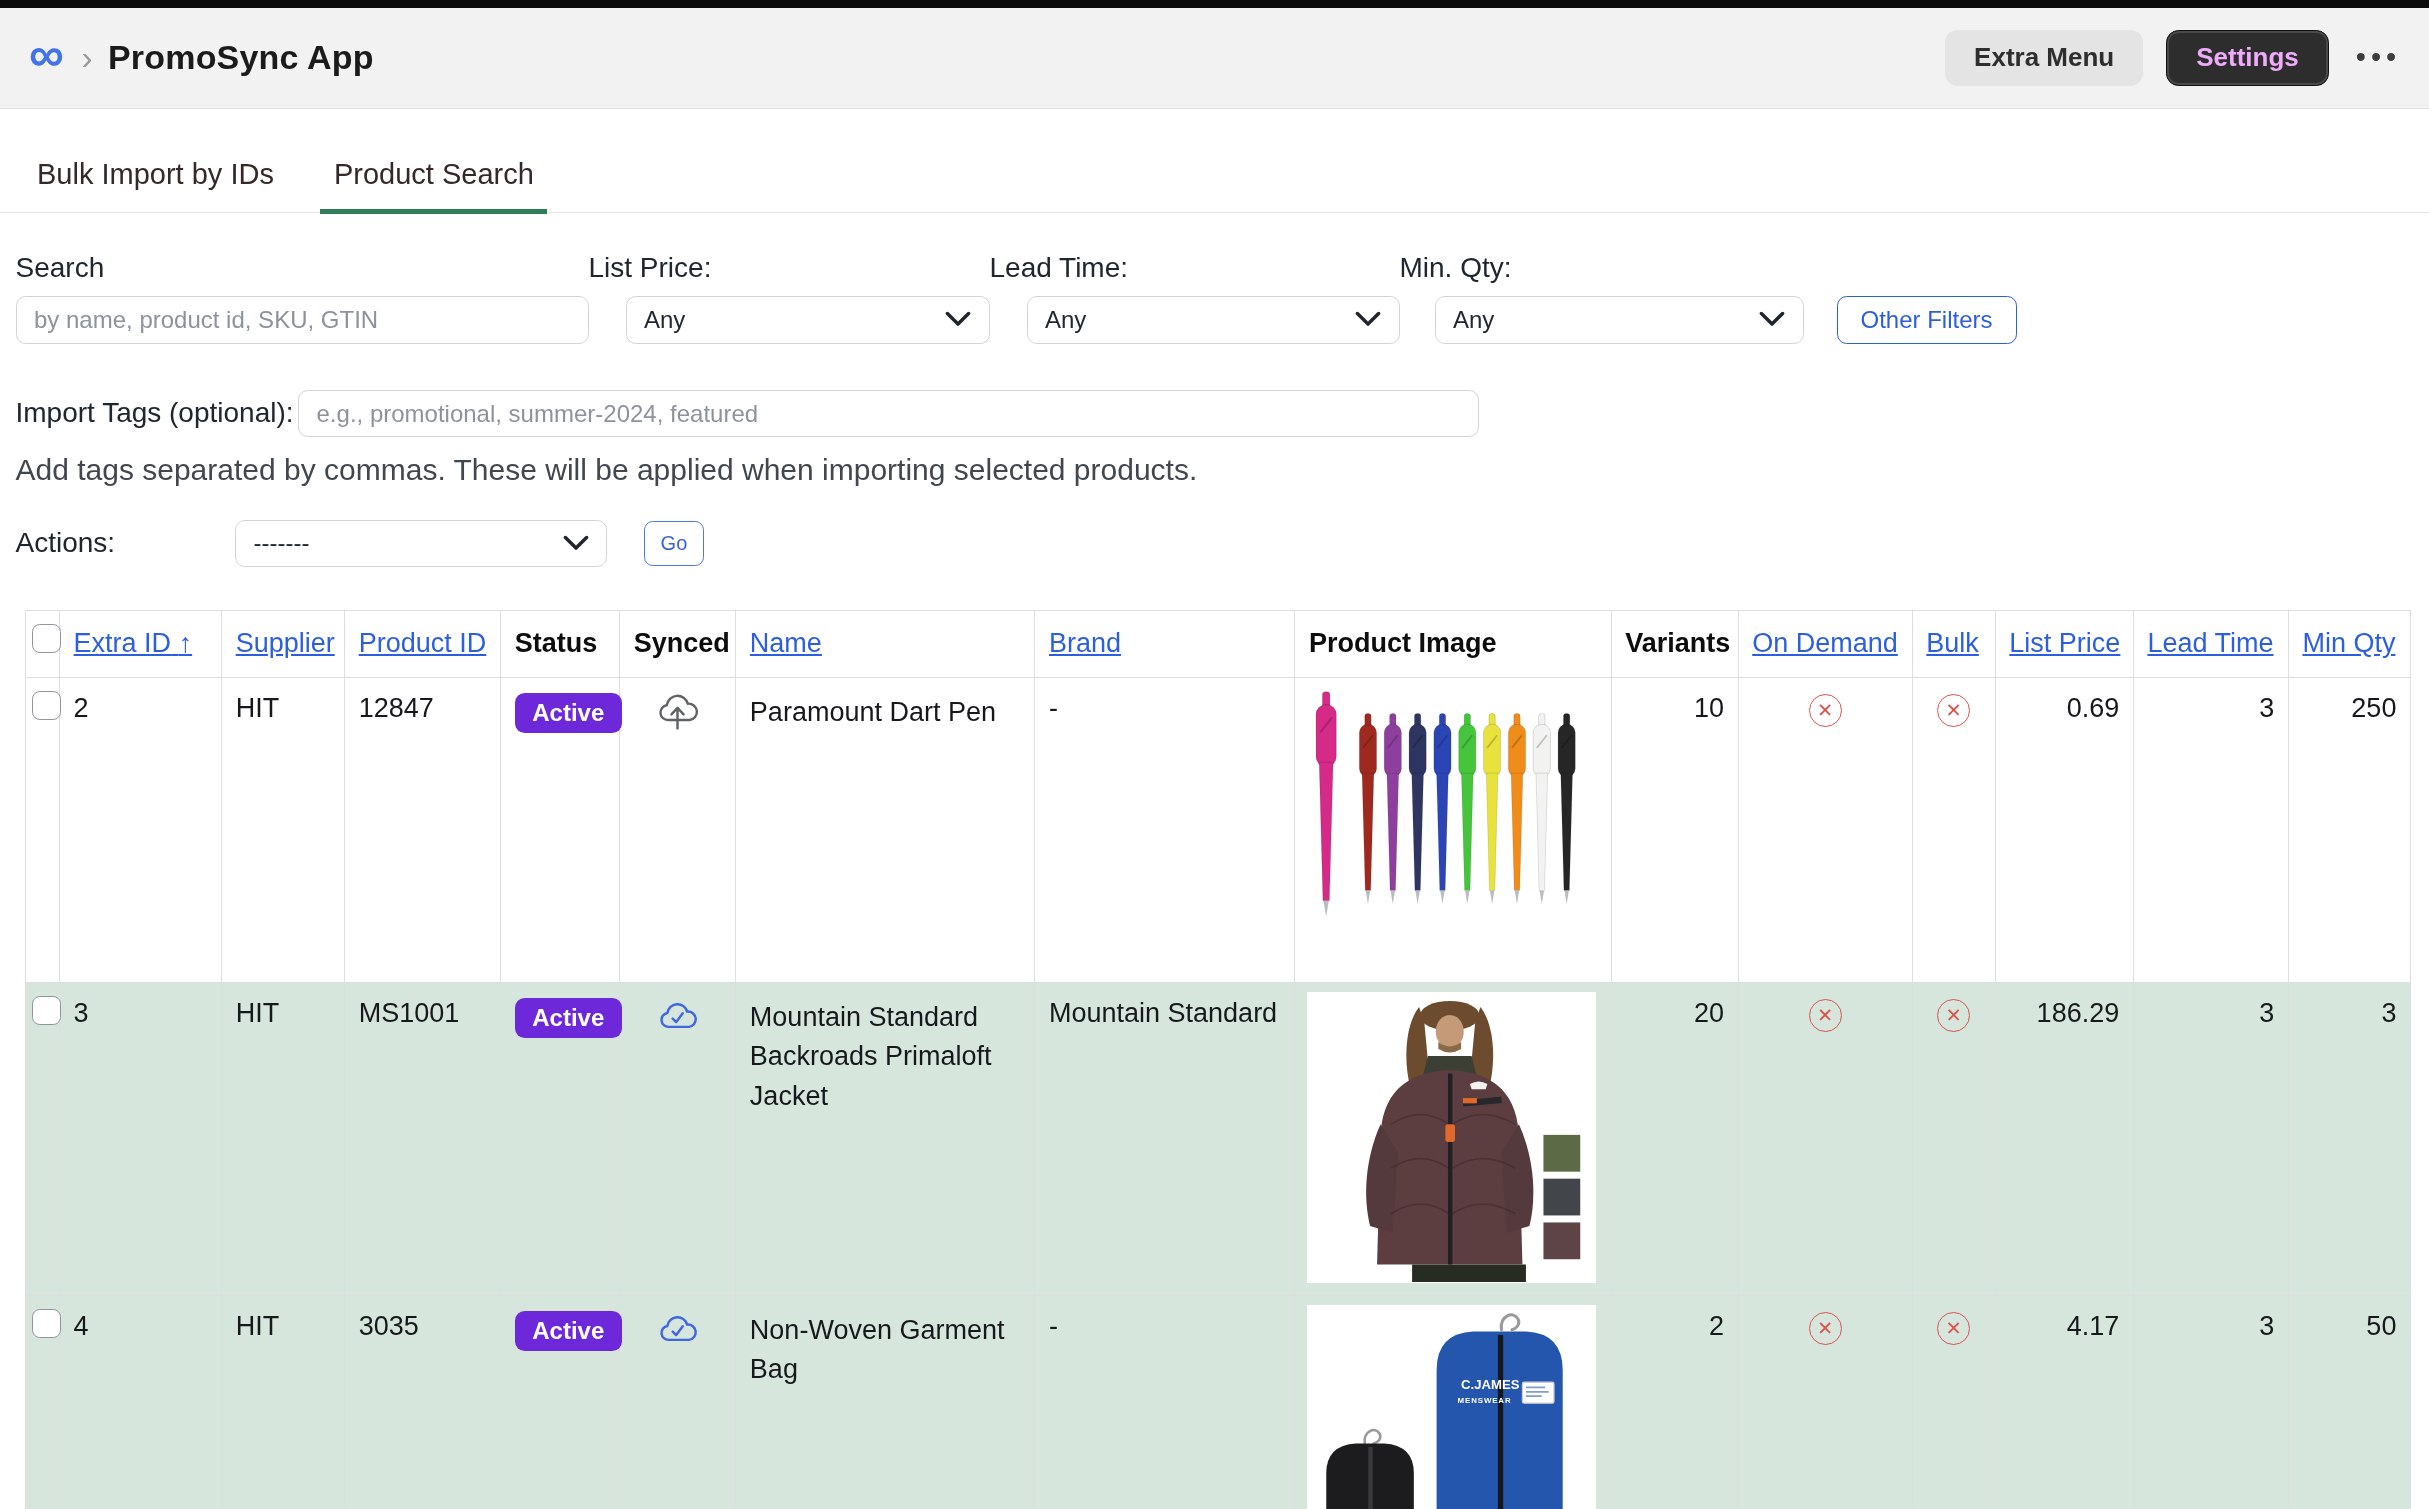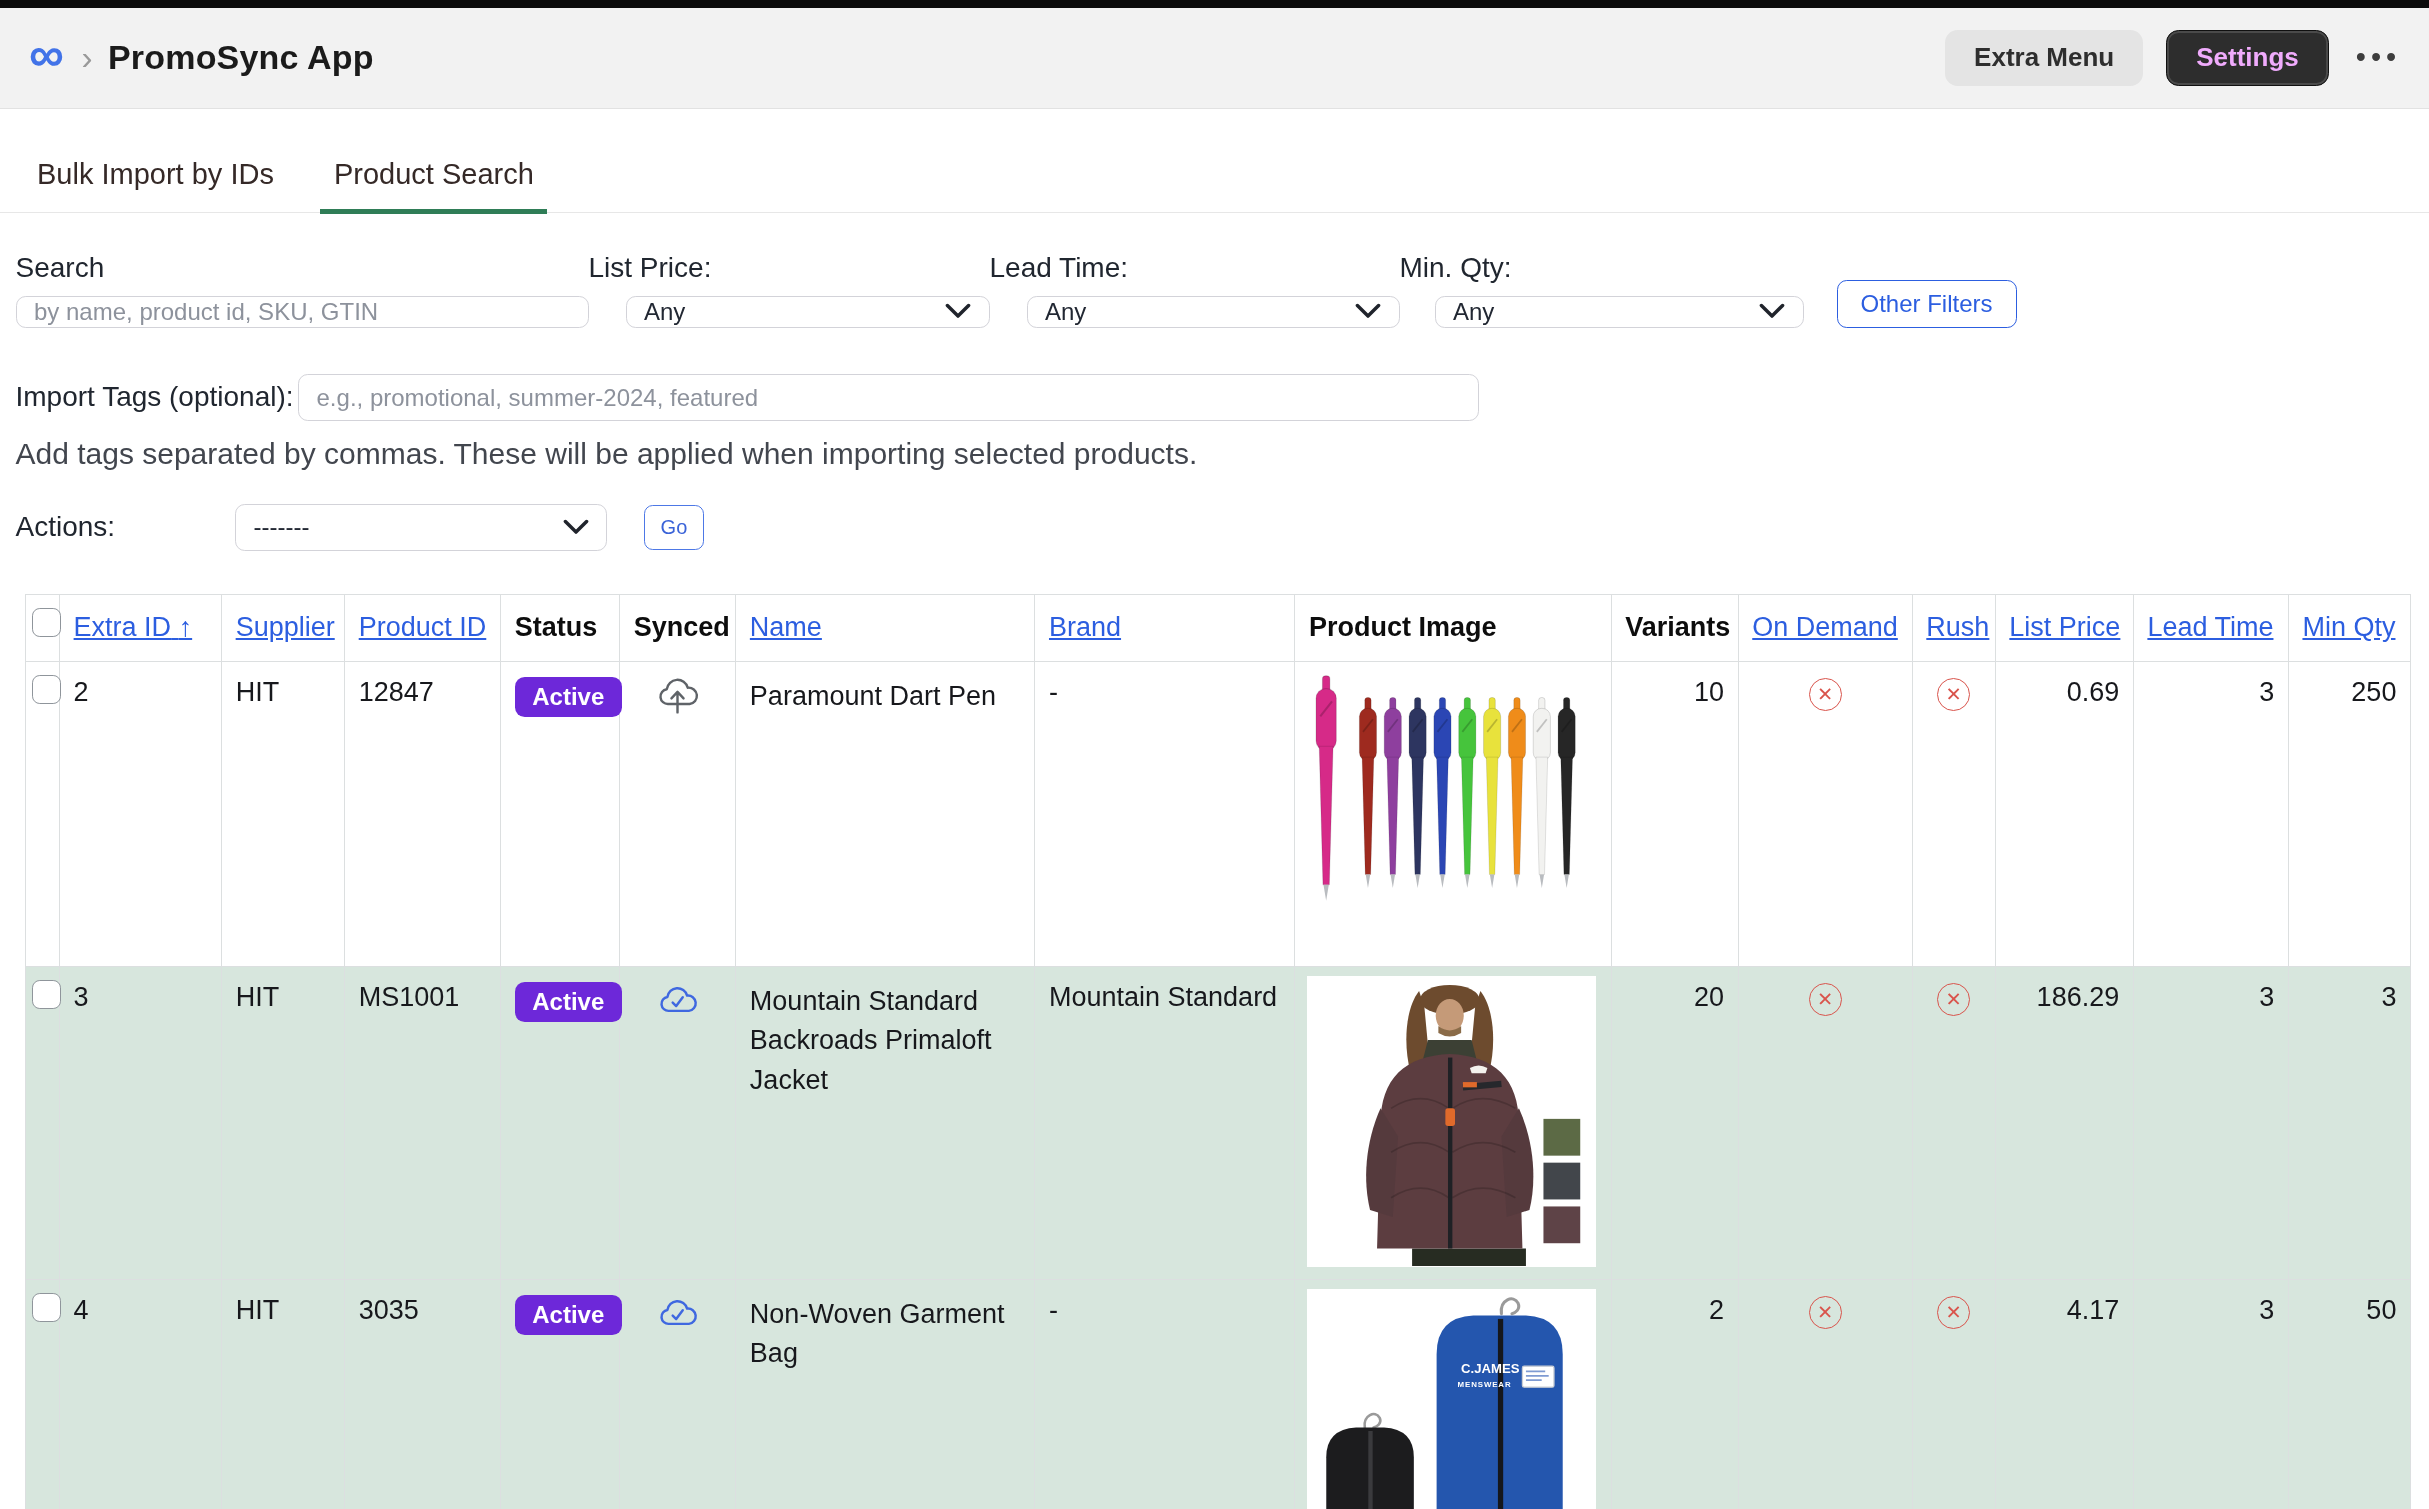--- a/index.html
+++ b/index.html
@@ -26,21 +26,21 @@
   .tab { font-size:29px; color:#352927; padding-bottom:21.3px; margin-right:60px;
     cursor:pointer; position:relative; }
   .tab.active { font-weight:500; }
   .tab.active::after { content:""; position:absolute; left:-13.6px; right:-13.6px; bottom:-1.9px;
     height:4.9px; background:#2f7d57; }
 
   
   .filters { display:flex; align-items:flex-end; margin:39px 15.5px 0 15.5px; }
   .fgroup { display:flex; flex-direction:column; }
   .flabel { font-size:28px; color:#20262f; margin-bottom:11.6px; }
-  .tinput, .fselect { height:32px; border:1px solid #d3d3d9; border-radius:9.7px;
+  .tinput, .fselect { height:48px; border:1px solid #d3d3d9; border-radius:9.7px;
     background:#fff; font-size:24px; color:#1f2430; padding:0 17.5px; }
   .tinput::placeholder { color:#8d929c; }
   .fselect { display:flex; align-items:center; justify-content:space-between; cursor:pointer; }
   .fselect .sel-val { font-size:24px; color:#222833; }
   .w-search { width:573px; }
   .w-lp { width:364px; margin-left:37px; }
   .w-lt { width:373px; margin-left:37px; }
   .w-mq { width:369px; margin-left:35px; }
   .btn-outline-blue { height:48px; padding:0 23px; margin-left:33px;
     border:1.9px solid #2c5ee0; border-radius:9.7px; background:#fff; color:#2c5ee0;
@@ -198,21 +198,21 @@
     <th><a><span>Extra ID</span> <span>↑</span></a></th>
     <th><a>Supplier</a></th>
     <th><a>Product ID</a></th>
     <th>Status</th>
     <th>Synced</th>
     <th><a>Name</a></th>
     <th><a>Brand</a></th>
     <th>Product Image</th>
     <th>Variants</th>
     <th><a>On Demand</a></th>
-    <th><a>Rush</a></th>
+    <th><a>Bulk</a></th>
     <th><a>List Price</a></th>
     <th><a>Lead Time</a></th>
     <th><a>Min Qty</a></th>
   </tr>
   </thead>
   <tbody>
 
   <tr class="row-pens">
     <td style="padding:13.6px 1.9px 13.6px 5.8px"><span class="cbx"></span></td>
     <td>2</td>

